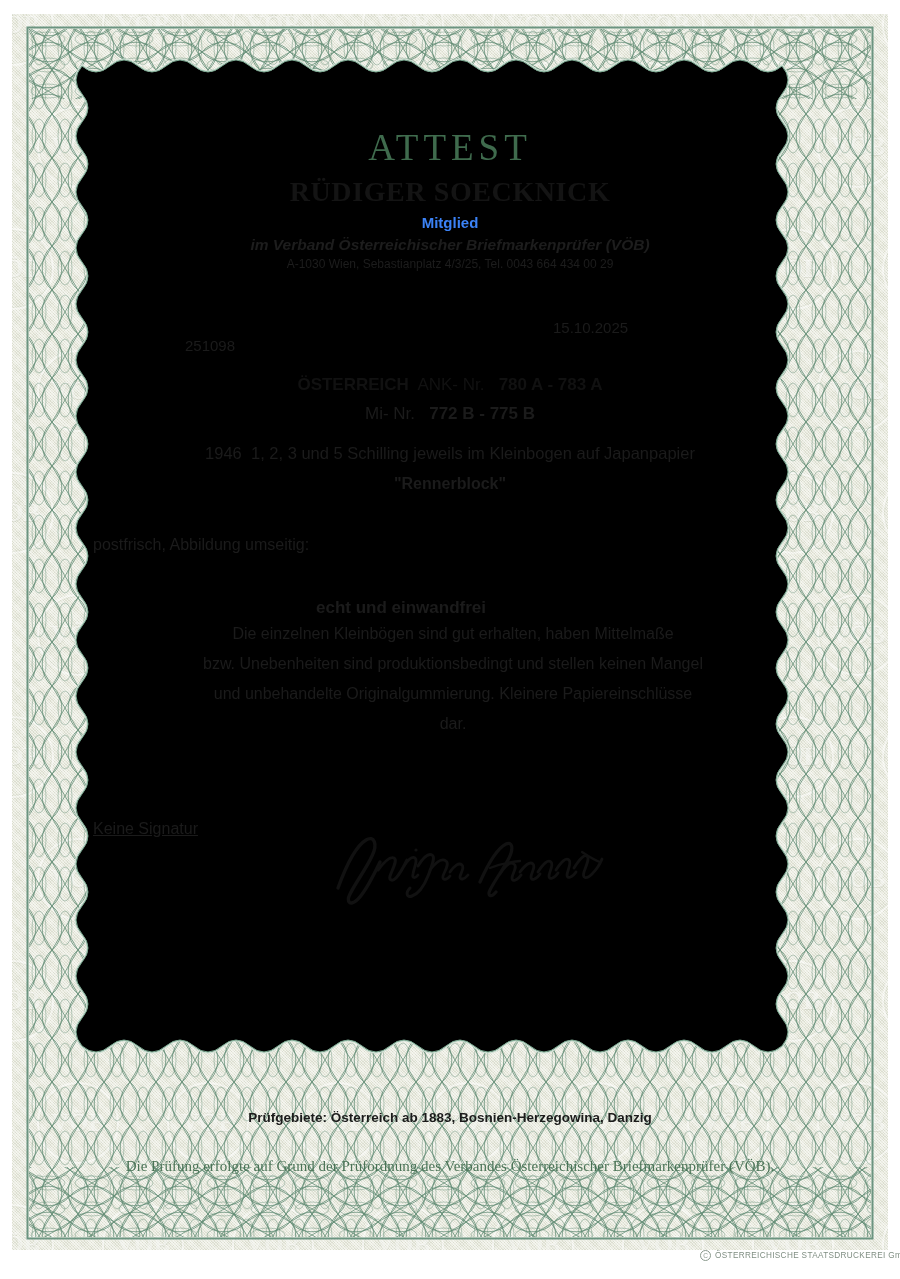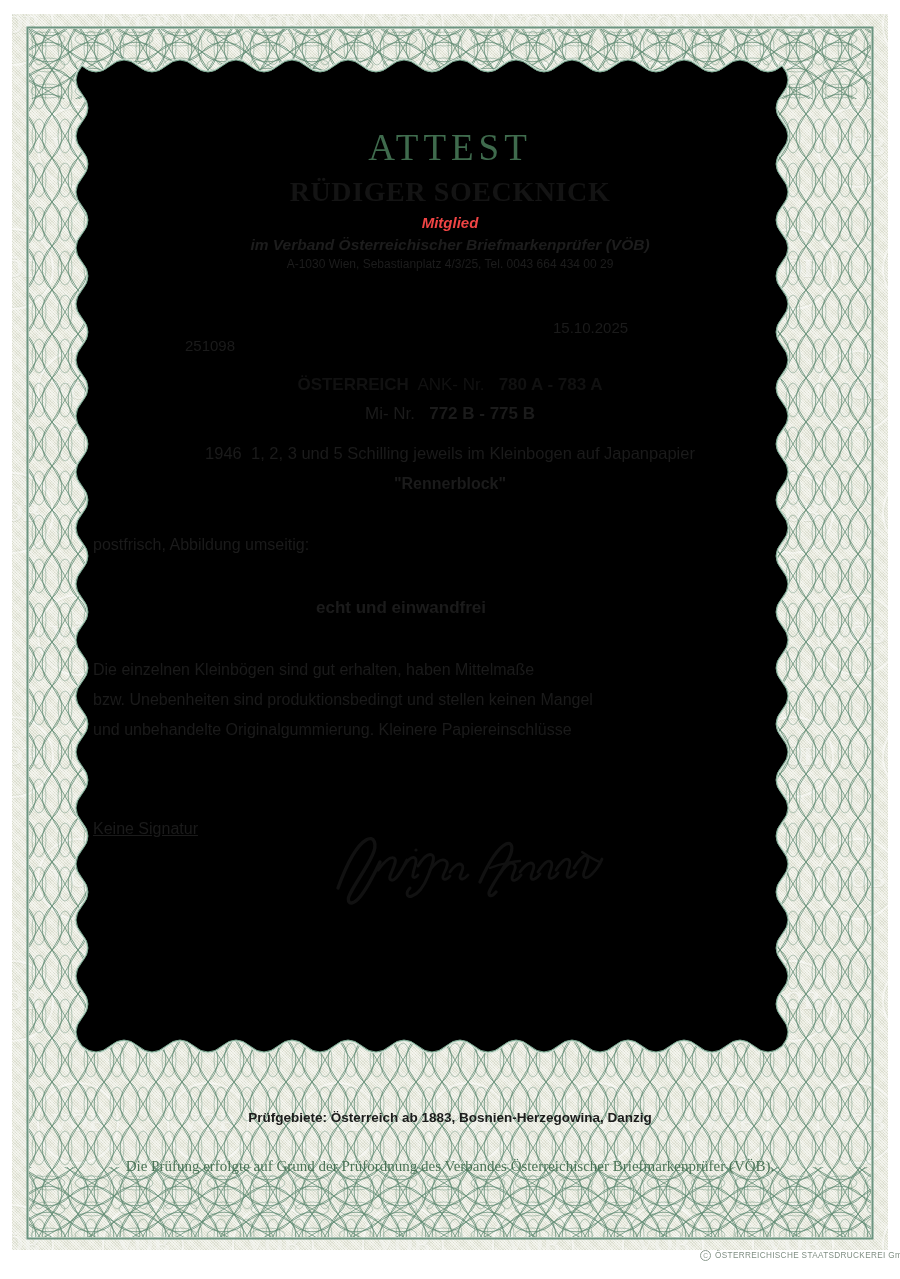--- a/index.html
+++ b/index.html
@@ -89,23 +89,22 @@
     top: 176px;
     font-family: "Liberation Serif", serif;
     font-weight: bold;
     font-size: 28px;
     letter-spacing: 0.6px;
     color: #141414;
   }
   .t-mitglied {
     top: 214px;
     font-size: 15px;
-    font-style: italic;
-    font-weight: bold;
-    color: #ef4444;
+    font-weight: bold;
+    color: #3b82f6;
   }
   .t-verband {
     top: 236px;
     font-size: 15.5px;
     font-style: italic;
     font-weight: bold;
     color: #1d1d1d;
   }
   .t-addr {
     top: 257px;
@@ -132,21 +131,21 @@
   }
   .t-cat4 {
     top: 475px;
     font-size: 16px;
     font-weight: bold;
   }
 
   .t-post { top: 536px; left: 93px; font-size: 16px; }
   .t-echt { top: 598px; left: 316px; font-size: 17px; font-weight: bold; }
 
-  .para { position: absolute; left: 93px; top: 655px; width: 720px; }
+  .para { position: absolute; left: 93px; top: 619px; width: 720px; text-align: center; }
   .para .pl {
     font-size: 16px;
     color: #1b1b1b;
     line-height: 30px;
     white-space: pre;
   }
 
   .t-keine { top: 820px; left: 93px; font-size: 16px; text-decoration: underline; }
 
   .sig {
@@ -345,20 +344,21 @@
     <div class="ln center t-cat3">1946  1, 2, 3 und 5 Schilling jeweils im Kleinbogen auf Japanpapier</div>
     <div class="ln center t-cat4">"Rennerblock"</div>
 
     <div class="ln t-post">postfrisch, Abbildung umseitig:</div>
     <div class="ln t-echt">echt und einwandfrei</div>
 
     <div class="para">
       <div class="pl">Die einzelnen Kleinbögen sind gut erhalten, haben Mittelmaße</div>
       <div class="pl">bzw. Unebenheiten sind produktionsbedingt und stellen keinen Mangel</div>
       <div class="pl">und unbehandelte Originalgummierung. Kleinere Papiereinschlüsse</div>
+      <div class="pl">dar.</div>
     </div>
 
     <div class="ln t-keine">Keine Signatur</div>
 
     <div class="sig">
       <svg width="280" height="90" viewBox="0 0 280 90" xmlns="http://www.w3.org/2000/svg">
         <g fill="none" stroke="#111111" stroke-linecap="round" stroke-linejoin="round">
           <path d="M8,62 C16,40 26,20 36,14 C44,9 48,18 42,30 C36,43 26,56 20,68 C16,76 20,80 27,74 C36,66 44,48 50,36" stroke-width="3.4"></path>
           <path d="M48,44 C54,36 60,30 64,32 C68,34 62,44 60,50 C59,54 62,56 66,52 C70,48 74,40 77,34" stroke-width="3"></path>
           <path d="M74,40 C78,34 82,30 85,32 C88,34 84,42 83,48 C82,52 85,53 88,49" stroke-width="2.8"></path>

